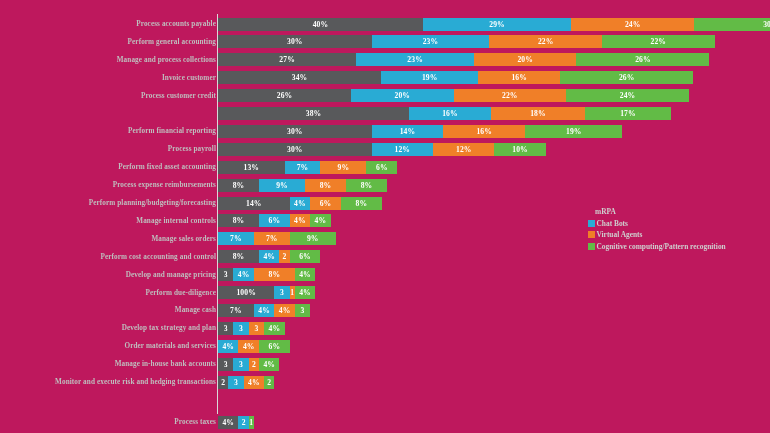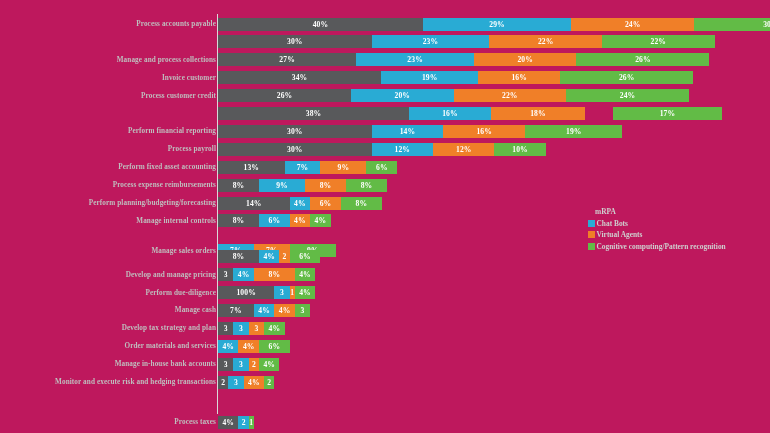--- a/index.html
+++ b/index.html
@@ -127,20 +127,21 @@
           </div>
           <div class="seg s2" style="width: 122.88px;">
             <span class="seg-label">24%</span>
           </div>
           <div class="seg s3" style="width: 153.6px;">
             <span class="seg-label">30%</span>
           </div>
         </div>
       </div>
       <div class="row" style="top: 33.9px;">
+        <div class="cat-label">Perform general accounting</div>
         <div class="bar-track">
           <div class="seg s0" style="width: 153.6px;">
             <span class="seg-label">30%</span>
           </div>
           <div class="seg s1" style="width: 117.76px;">
             <span class="seg-label">23%</span>
           </div>
           <div class="seg s2" style="width: 112.64px;">
             <span class="seg-label">22%</span>
           </div>
@@ -204,21 +205,21 @@
         <div class="bar-track">
           <div class="seg s0" style="width: 191px;">
             <span class="seg-label">38%</span>
           </div>
           <div class="seg s1" style="width: 81.92px;">
             <span class="seg-label">16%</span>
           </div>
           <div class="seg s2" style="width: 94px;">
             <span class="seg-label">18%</span>
           </div>
-          <div class="seg s3" style="width: 109px; margin-left: 28px;">
+          <div class="seg s3" style="width: 86px;">
             <span class="seg-label">17%</span>
           </div>
         </div>
       </div>
       <div class="row" style="top: 123.4px;">
         <div class="cat-label">Perform financial reporting</div>
         <div class="bar-track">
           <div class="seg s0" style="width: 153.6px;">
             <span class="seg-label">30%</span>
           </div>
@@ -311,35 +312,36 @@
             <span class="seg-label">6%</span>
           </div>
           <div class="seg s2" style="width: 20.48px;">
             <span class="seg-label">4%</span>
           </div>
           <div class="seg s3" style="width: 20.48px;">
             <span class="seg-label">4%</span>
           </div>
         </div>
       </div>
-      <div class="row" style="top: 230.8px; margin-top: 12px;">
+      <div class="row" style="top: 230.8px;">
         <div class="cat-label">Manage sales orders</div>
         <div class="bar-track">
           <div class="seg s1" style="width: 35.84px;">
             <span class="seg-label">7%</span>
           </div>
           <div class="seg s2" style="width: 35.84px;">
             <span class="seg-label">7%</span>
           </div>
           <div class="seg s3" style="width: 46.08px;">
             <span class="seg-label">9%</span>
           </div>
         </div>
       </div>
       <div class="row" style="top: 248.7px;">
+        <div class="cat-label">Perform cost accounting and control</div>
         <div class="bar-track">
           <div class="seg s0" style="width: 40.96px;">
             <span class="seg-label">8%</span>
           </div>
           <div class="seg s1" style="width: 20.48px;">
             <span class="seg-label">4%</span>
           </div>
           <div class="seg s2" style="width: 10.24px;">
             <span class="seg-label">2</span>
           </div>

